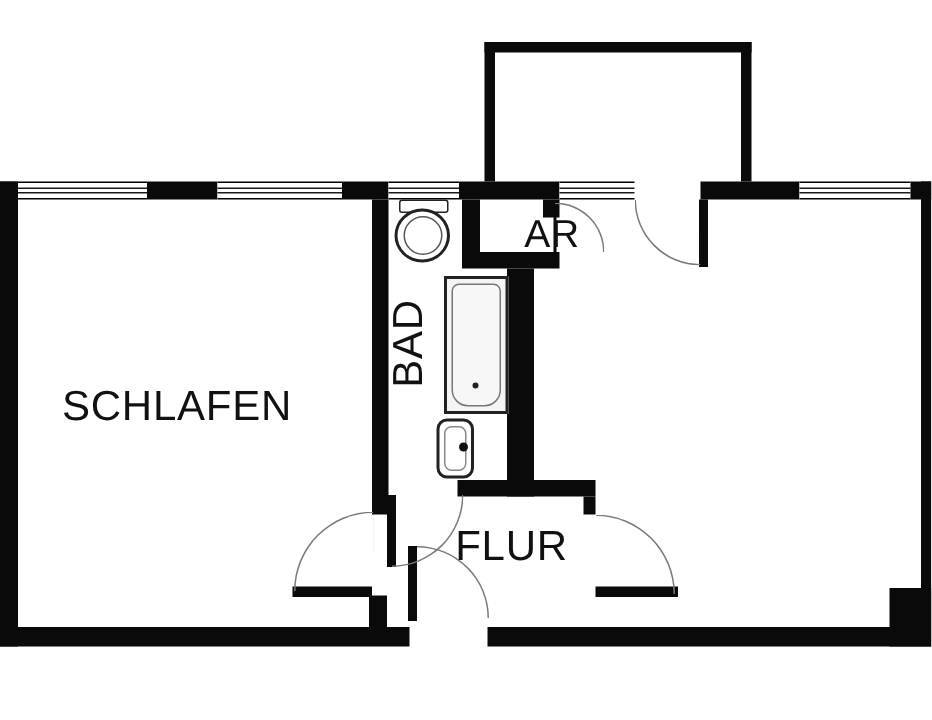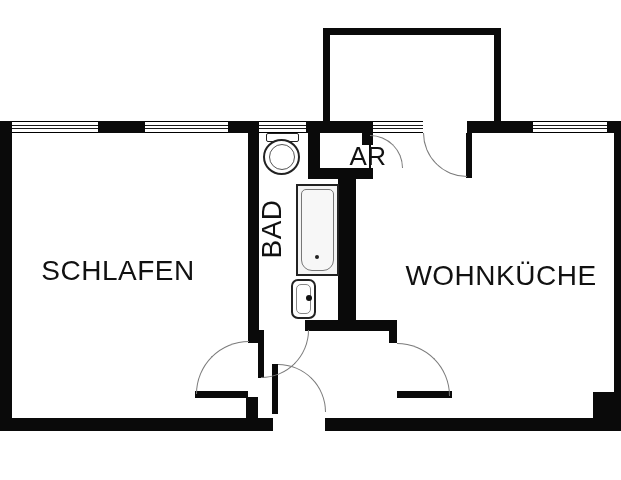--- a/index.html
+++ b/index.html
@@ -98,15 +98,15 @@
   <div class="fixture tub"></div>
   <div class="fixture tub-inner"></div>
   <div class="fixture tub-drain"></div>
   <div class="fixture sink"></div>
   <div class="fixture sink-inner"></div>
   <div class="fixture sink-faucet"></div>
 
   <div class="room-label small" style="left:344px; top:156px;margin-left:24px;">AR</div>
   <div class="room-label vertical" style="left:272px; top:229px;">BAD</div>
   <div class="room-label" style="left:118px; top:271px;text-align:center;">SCHLAFEN</div>
-  <div class="room-label" style="left:501px; top:276px;">WOHNKÜCHE</div>
+  <div class="room-label" style="left:341px; top:364px;">FLUR</div>
 
 </div>
 
 </body></html>

